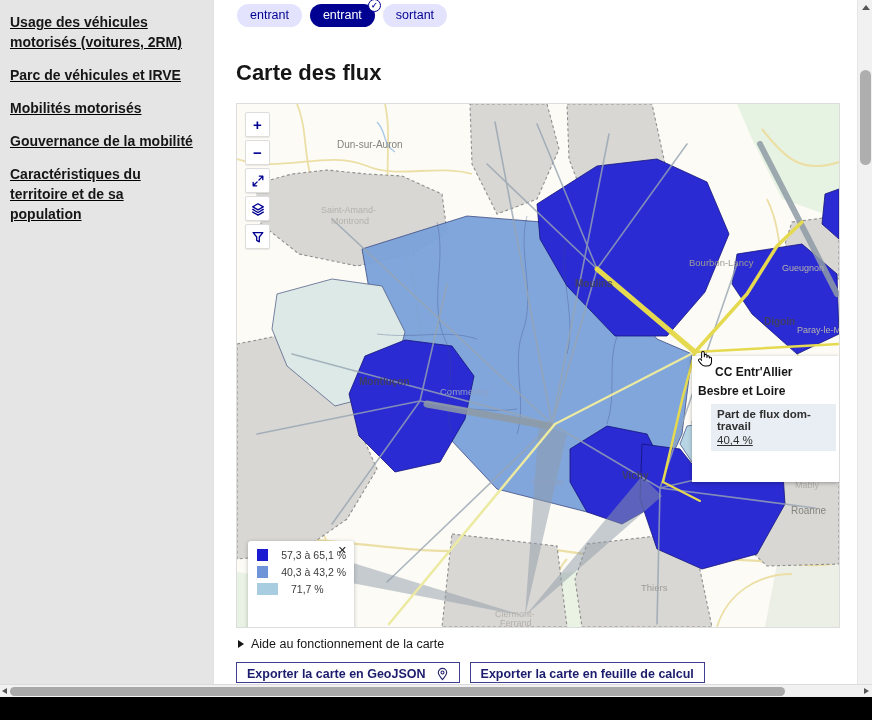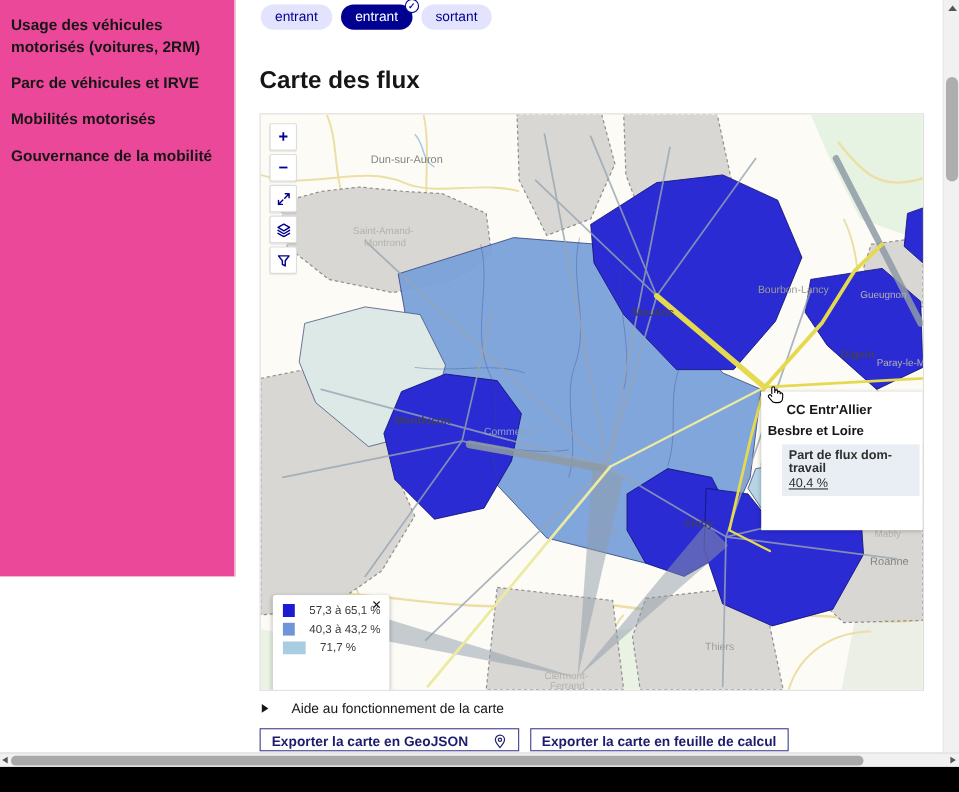--- a/index.html
+++ b/index.html
@@ -1,21 +1,21 @@
 <!DOCTYPE html>
 <html><head>
 <meta charset="utf-8">
 <style>
   * { margin:0; padding:0; box-sizing:border-box; }
   html,body { width:872px; height:720px; }
   body { background:#000; font-family:"Liberation Sans", sans-serif; position:relative; overflow:hidden; }
   .page { position:absolute; left:0; top:0; width:872px; height:697px; background:#fff; overflow:hidden; }
 
   
-  .sidebar { position:absolute; left:0; top:0; width:214px; height:524px; background:#ec4899; border-right:1px solid #e2e2e2; padding:12px 14px 0 10px; }
+  .sidebar { position:absolute; left:0; top:0; width:214px; height:697px; background:#e5e5e5; border-right:1px solid #e2e2e2; padding:12px 14px 0 10px;text-decoration:underline; }
   .side-item { font-size:14px; font-weight:700; color:#161616; line-height:20px; margin-bottom:13px; cursor:pointer; }
 
   
   .tabs { position:absolute; left:237px; top:4px; display:flex; gap:8px; }
   .pill { height:23px; line-height:23px; padding:0 13px; border-radius:12px; font-size:12.5px; font-weight:500; background:#e3e3fd; color:#000091; position:relative; cursor:pointer; white-space:nowrap; }
   .pill.selected { background:#000091; color:#fff; }
   .pill .badge { position:absolute; top:-5px; right:-6px; width:13px; height:13px; border-radius:50%; background:#fff; border:1px solid #000091; color:#000091; font-size:8px; line-height:11px; text-align:center; font-weight:700; }
 
   .page-title { position:absolute; left:236px; top:60px; font-size:22px; font-weight:700; color:#161616;text-align:right; }
 
@@ -38,27 +38,27 @@
   
   .tooltip { position:absolute; left:455px; top:252px; width:147px; background:#fff; box-shadow:0 1px 4px rgba(0,0,0,.3); padding:7px 3px 20px 6px; }
   .tt-title { font-size:12px; font-weight:700; color:#161616; line-height:1.55; text-indent:17px; }
   .tt-metric { margin:4px 0 11px 13px; background:#e8eef3; padding:4px 6px 5px 6px; }
   .tt-metric-label { font-size:11.5px; font-weight:700; color:#2f2f2f; }
   .tt-metric-value { font-size:11.5px; color:#2f2f2f; margin-top:2px;text-decoration:underline; }
 
   .cursor-hand { position:absolute; left:459px; top:246px; width:18px; height:18px; z-index:5; }
 
   
-  .help-row { position:absolute; left:238px; top:637px; display:flex; align-items:center; gap:21px; cursor:pointer; }
+  .help-row { position:absolute; left:238px; top:637px; display:flex; align-items:center; gap:7px; cursor:pointer; }
   .disclosure { width:0; height:0; border-top:4.5px solid transparent; border-bottom:4.5px solid transparent; border-left:6px solid #161616; }
   .help-label { font-size:12.5px; color:#161616; }
 
   
   .export-row { position:absolute; left:236px; top:662px; display:flex; gap:10px; }
-  .export-btn { display:flex; align-items:center; gap:22px; background:#fff; border:1px solid #3f3f8f; color:#1c1c6e; font-size:12.5px; font-weight:700; padding:4px 10px 1px 10px; cursor:pointer; white-space:nowrap; }
+  .export-btn { display:flex; align-items:center; gap:10px; background:#fff; border:1px solid #3f3f8f; color:#1c1c6e; font-size:12.5px; font-weight:700; padding:4px 10px 1px 10px; cursor:pointer; white-space:nowrap; }
   .export-btn svg { stroke:#24246b; fill:none; stroke-width:1.2; stroke-linecap:round; stroke-linejoin:round; }
 
   
   .vscroll { position:absolute; right:0; top:0; width:15px; height:684px; background:#f1f1f1; border-left:1px solid #e6e6e6; }
   .vscroll .thumb { position:absolute; left:2px; top:70px; width:11px; height:95px; background:#aeaeae; border-radius:6px; }
   .vscroll .up-arrow { position:absolute; left:4px; top:5px; width:0; height:0; border-left:4px solid transparent; border-right:4px solid transparent; border-bottom:5px solid #555; }
   .hscroll { position:absolute; left:0; top:684px; width:872px; height:13px; background:#f1f1f1; border-top:1px solid #dcdcdc; z-index:10; }
   .hscroll .thumb { position:absolute; left:10px; top:2px; width:775px; height:9px; background:#a9a9a9; border-radius:5px; }
   .hscroll .left-arrow { position:absolute; left:2px; top:3px; width:0; height:0; border-top:3.5px solid transparent; border-bottom:3.5px solid transparent; border-right:5px solid #555; }
   .hscroll .right-arrow { position:absolute; right:3px; top:3px; width:0; height:0; border-top:3.5px solid transparent; border-bottom:3.5px solid transparent; border-left:5px solid #555; }
@@ -74,20 +74,21 @@
 </head>
 <body>
 
 <div class="page">
 
   <nav class="sidebar">
     <div class="side-item">Usage des véhicules motorisés (voitures, 2RM)</div>
     <div class="side-item">Parc de véhicules et IRVE</div>
     <div class="side-item">Mobilités motorisés</div>
     <div class="side-item">Gouvernance de la mobilité</div>
+    <div class="side-item">Caractéristiques du territoire et de sa population</div>
   </nav>
 
   <div class="tabs">
     <div class="pill">entrant</div>
     <div class="pill selected">
       <span>entrant</span>
       <span class="badge">✓</span>
     </div>
     <div class="pill">sortant</div>
   </div>

